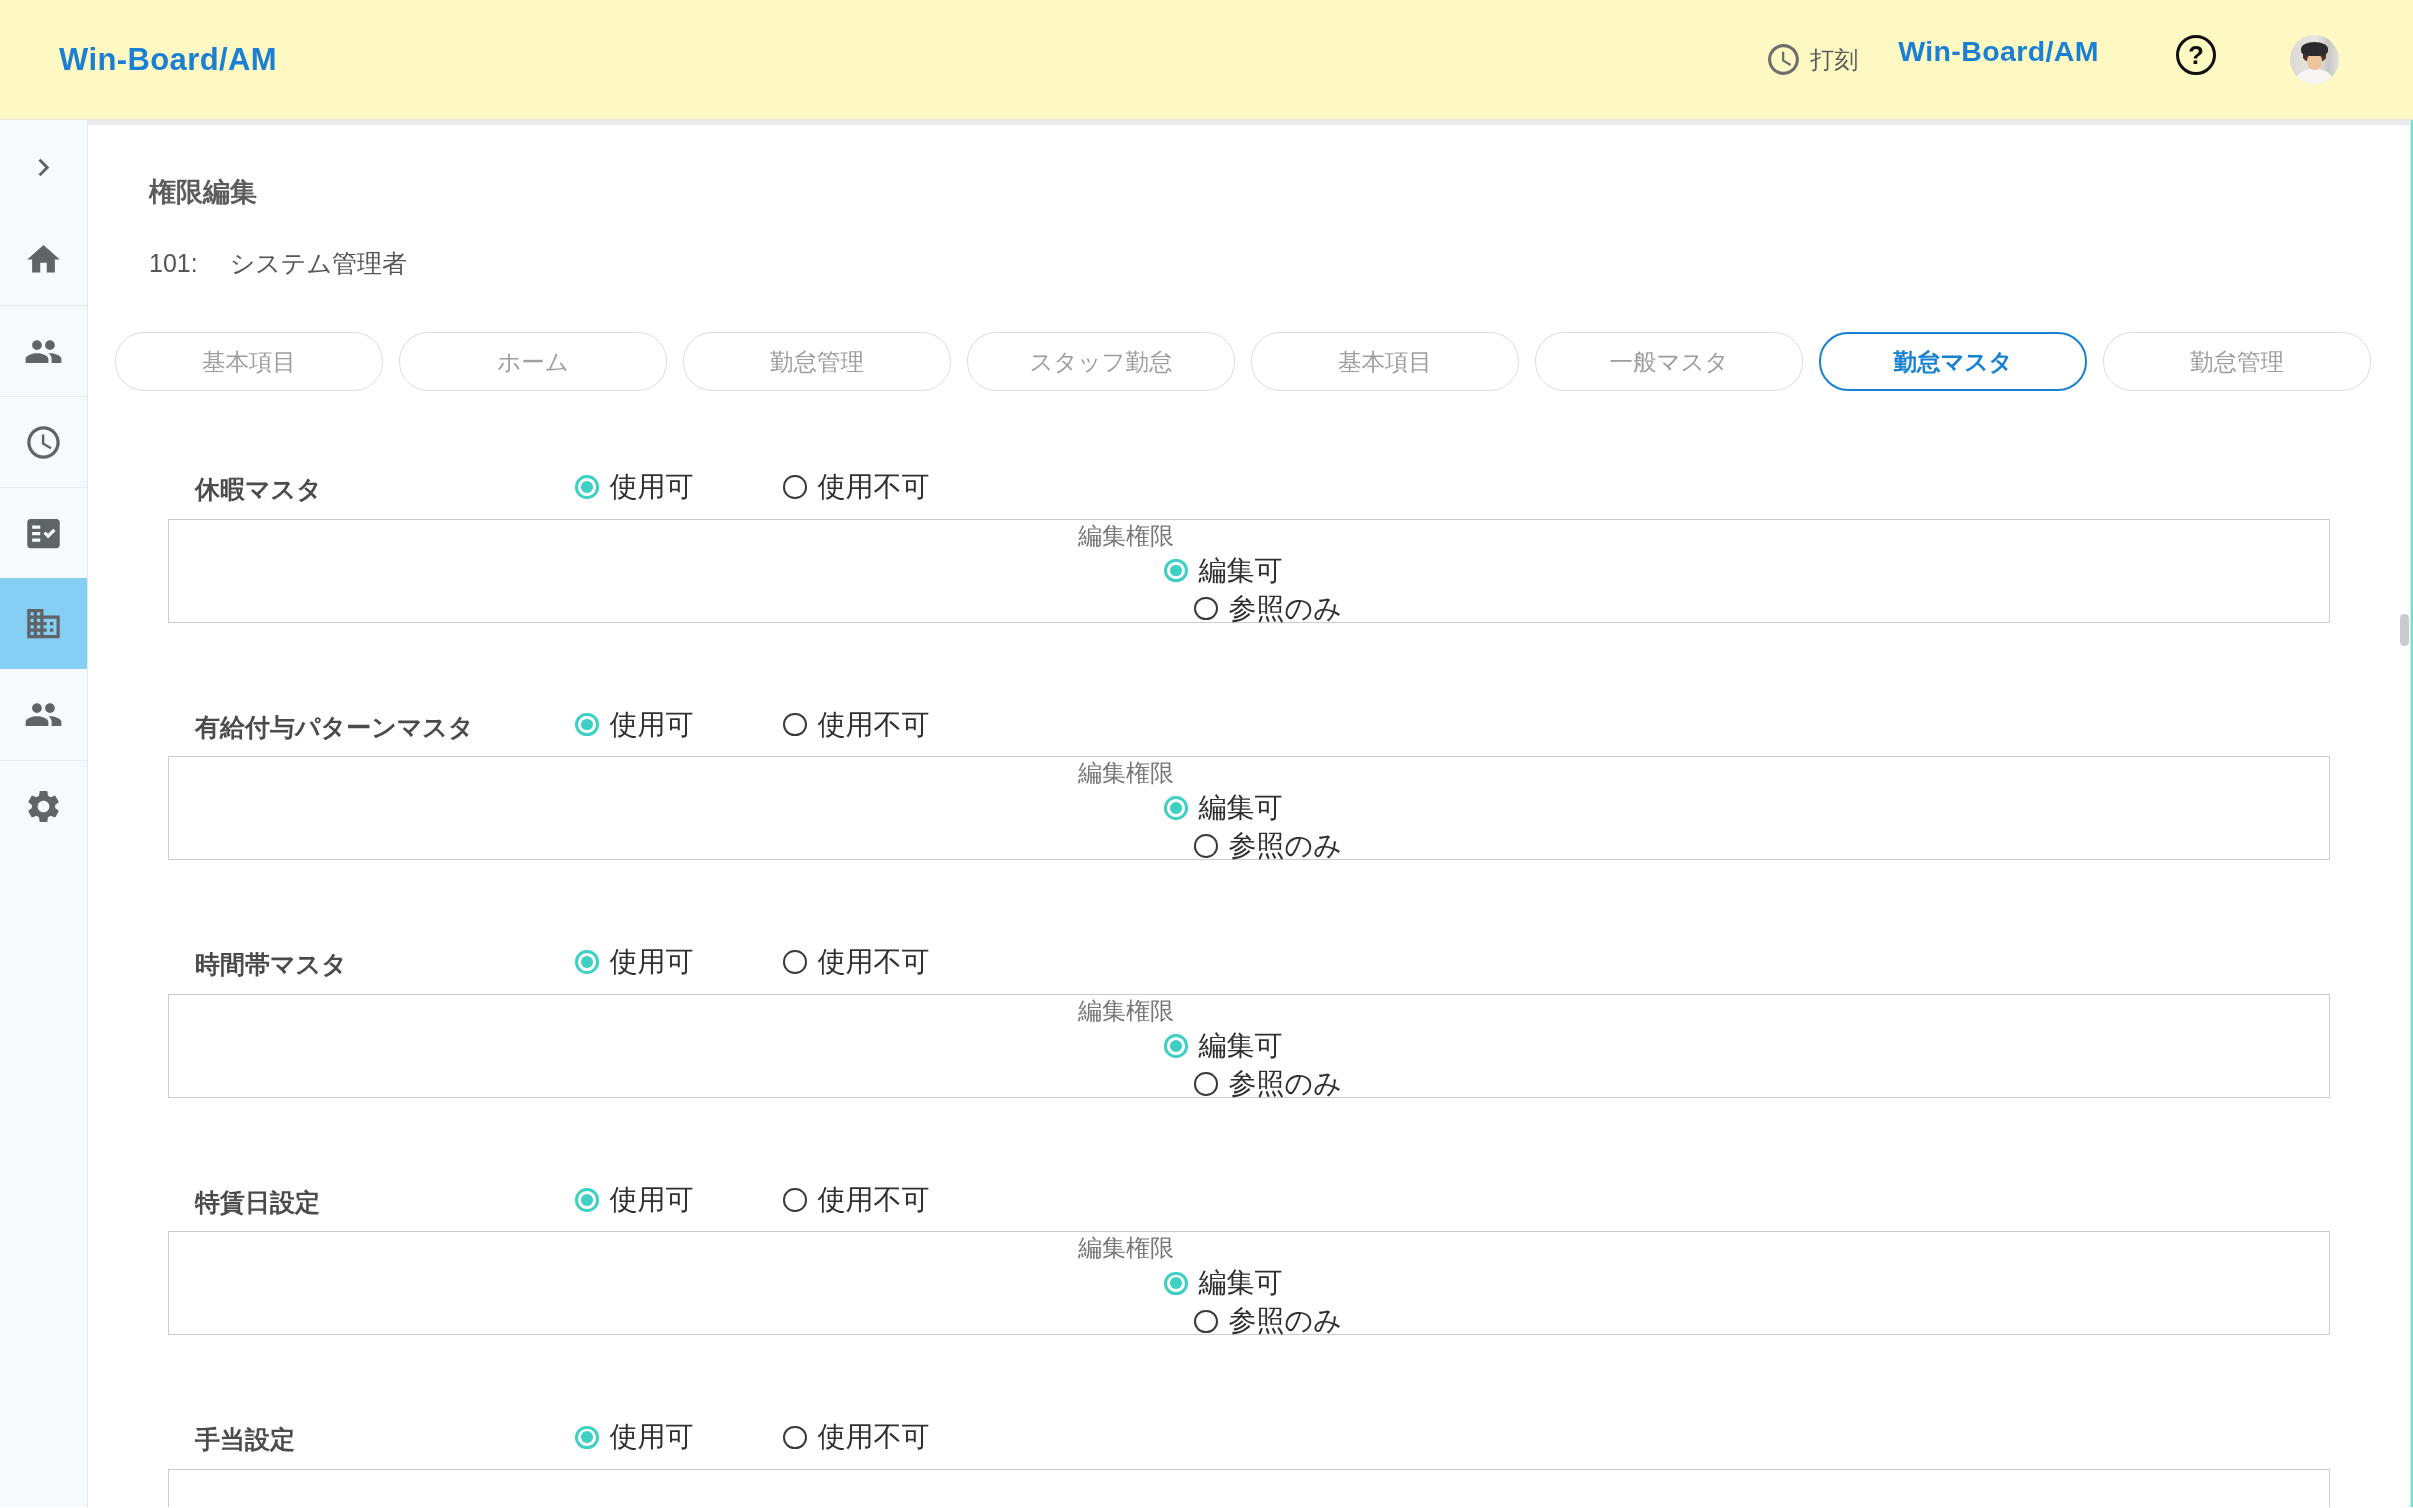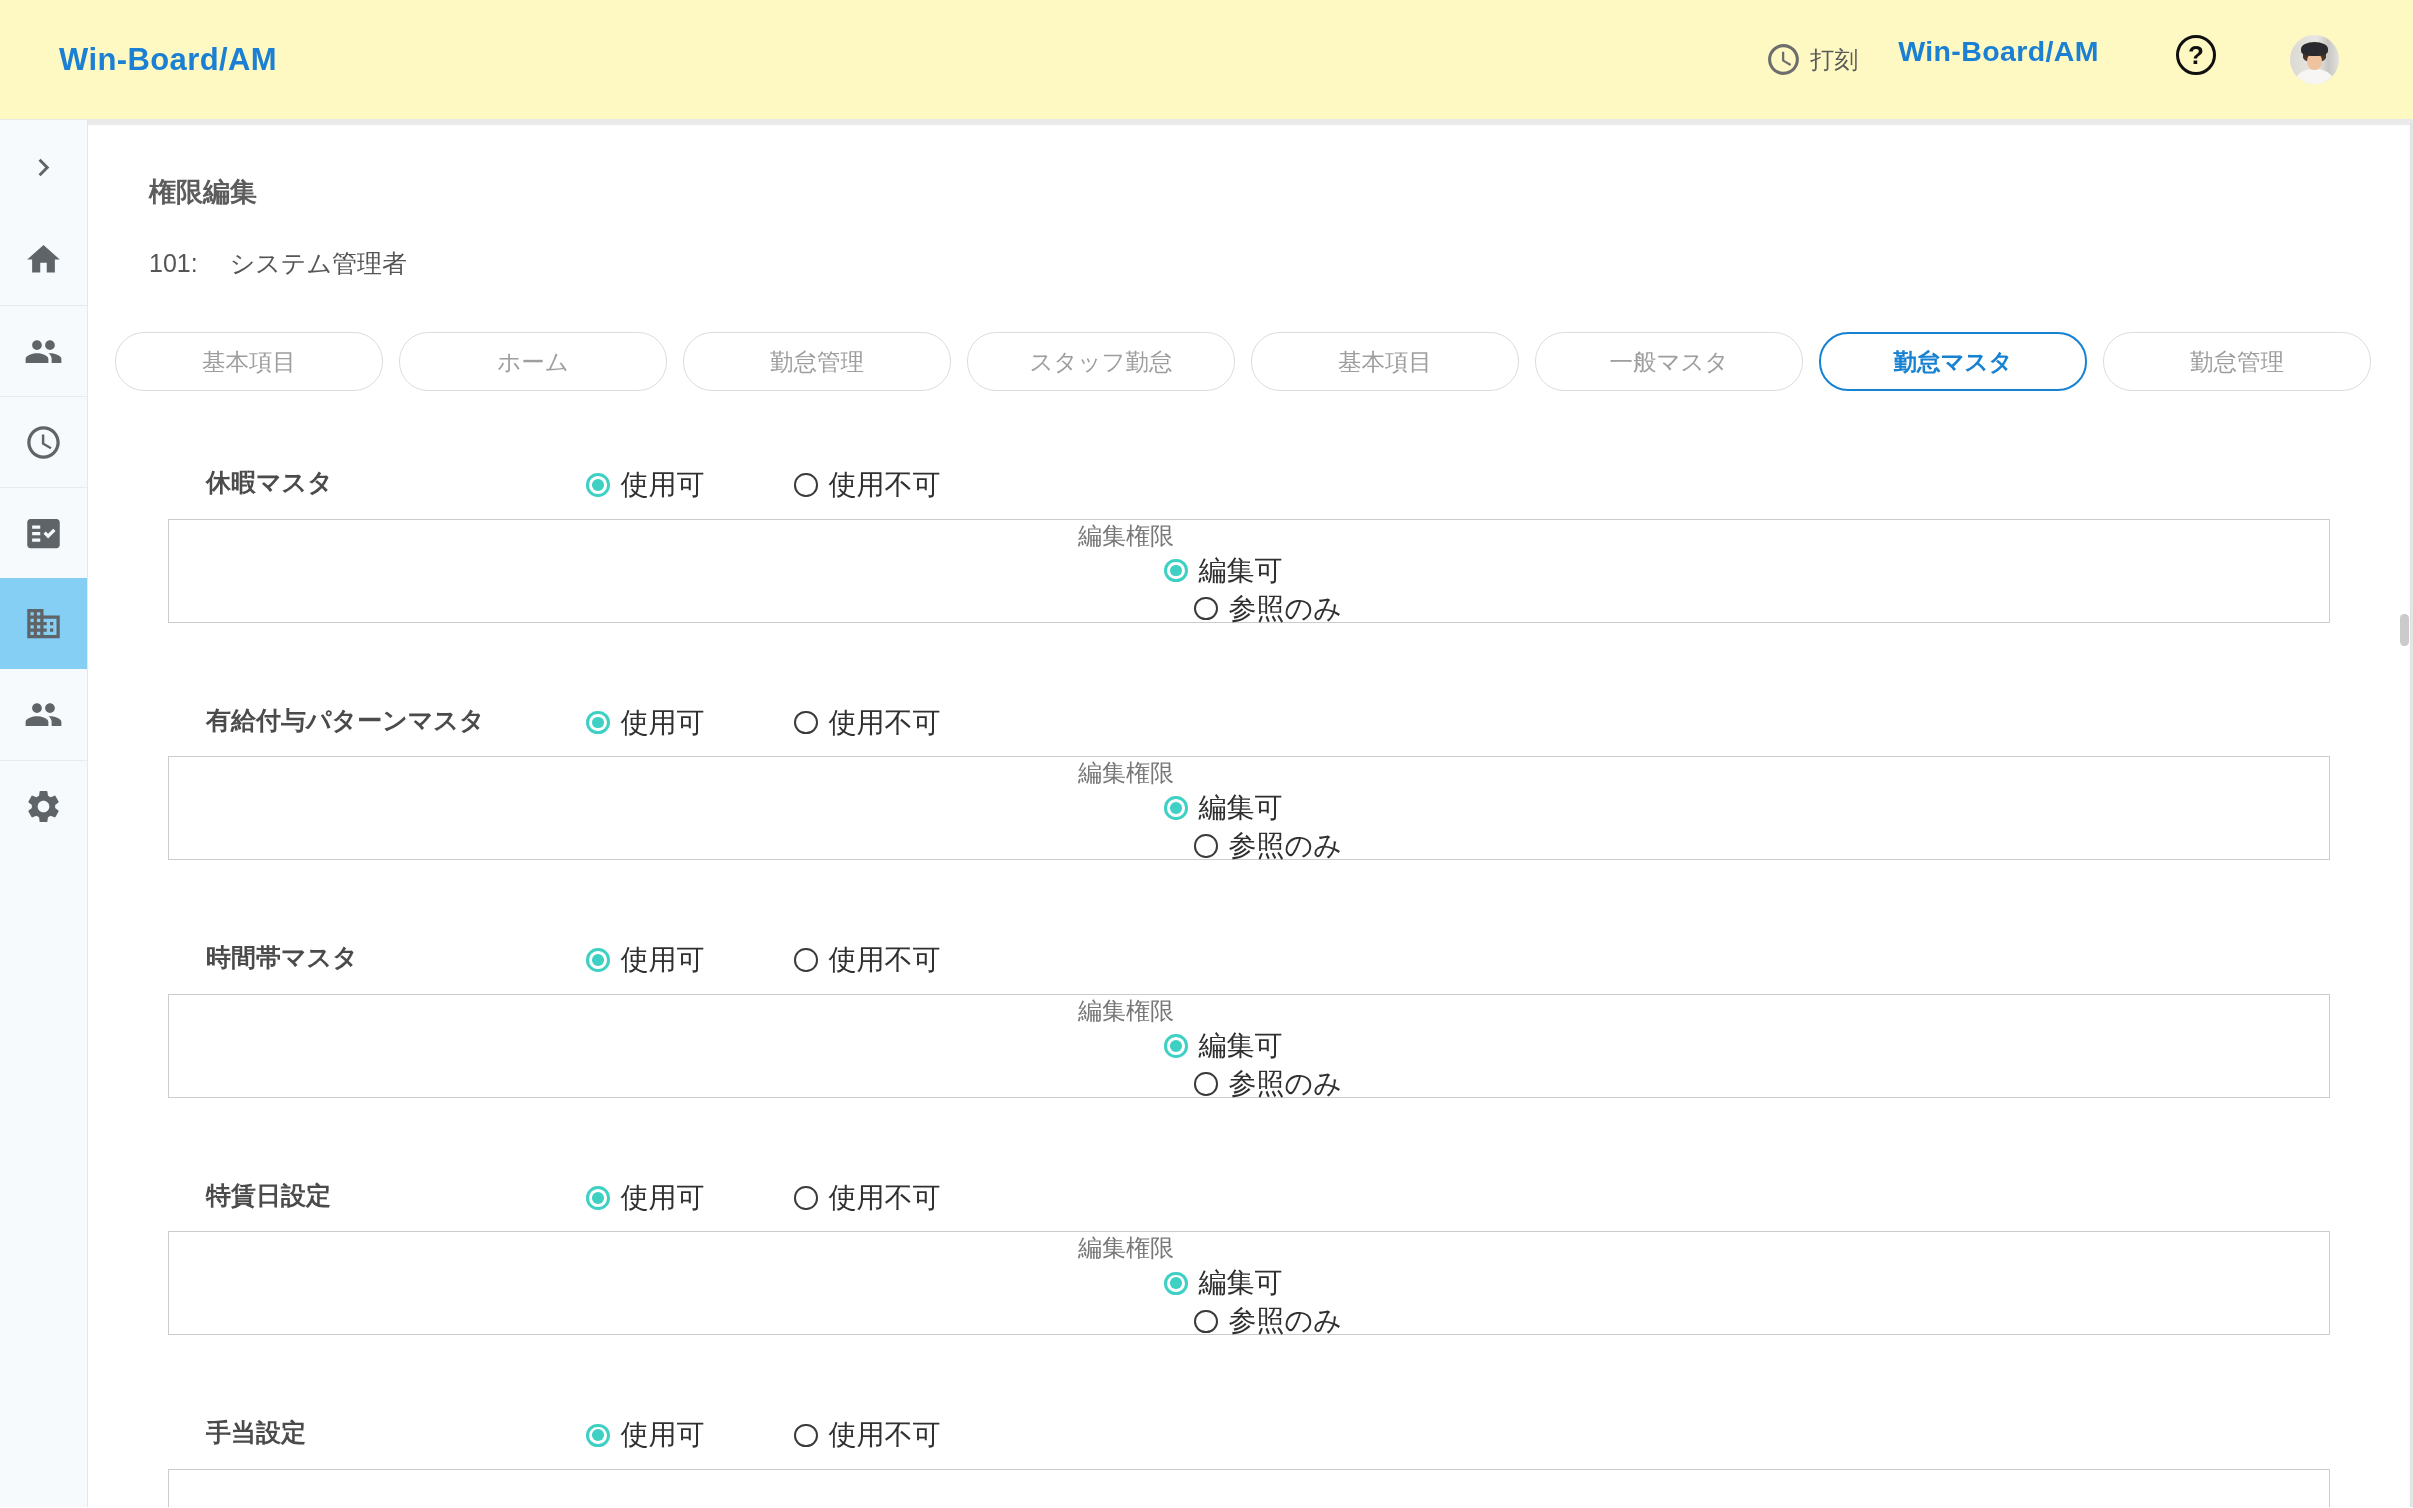--- a/index.html
+++ b/index.html
@@ -99,21 +99,21 @@
     height: 91px;
     display: flex; align-items: center; justify-content: center;
     cursor: pointer;
   }
   .side-item.divided { border-top: 1.7px solid #e7ebed; }
   .side-item svg { width: 39px; height: 39px; fill: #5e6468; }
   .side-item.chevron { height: 94px; }
   .side-item.chevron svg { width: 35px; height: 35px; }
   .side-item.active { background: #85cef4; }
   
-  .content-wrap { flex: 1; background: #e5e5e5; }
+  .content-wrap { flex: 1; background: #5eead4; }
   .card {
     height: 100%;
     background: #ffffff;
     border-top: 5px solid #eaeaea;
     border-right: 1.7px solid #e0e0e0;
     margin-right: 1.7px;
     overflow: hidden;
   }
   .page-title {
     margin: 49px 0 0 61px;
@@ -147,22 +147,22 @@
     border: 2.5px solid #1781d2;
     color: #1781d2;
     font-weight: bold;
   }
   
   .sections { margin-left: 80px; width: 2162px; }
   .section:first-child { margin-top: 75px; }
   .section + .section { margin-top: 81px; }
   .sec-head {
     height: 40px;
-    display: flex; align-items: flex-start;
-    margin-left: 38px;
+    display: flex; align-items: flex-end;
+    margin-left: 27px;
   }
   .sec-head .sec-title {
     width: 380px;
     font-size: 25px;
     font-weight: bold;
     color: #4b4b4b;
   }
   .sec-box {
     margin-top: 12.6px;
     height: 104px;

